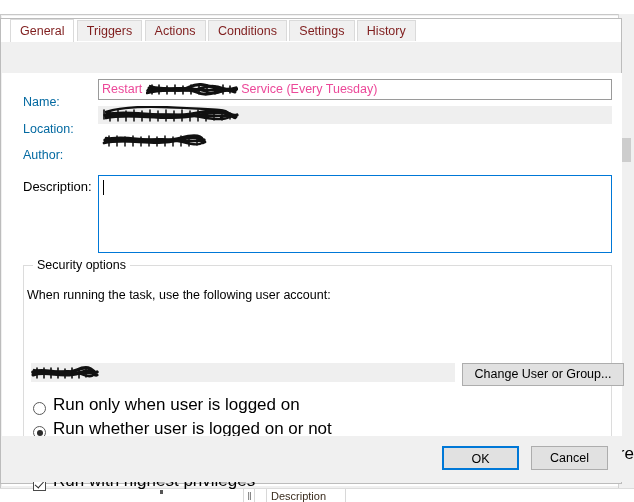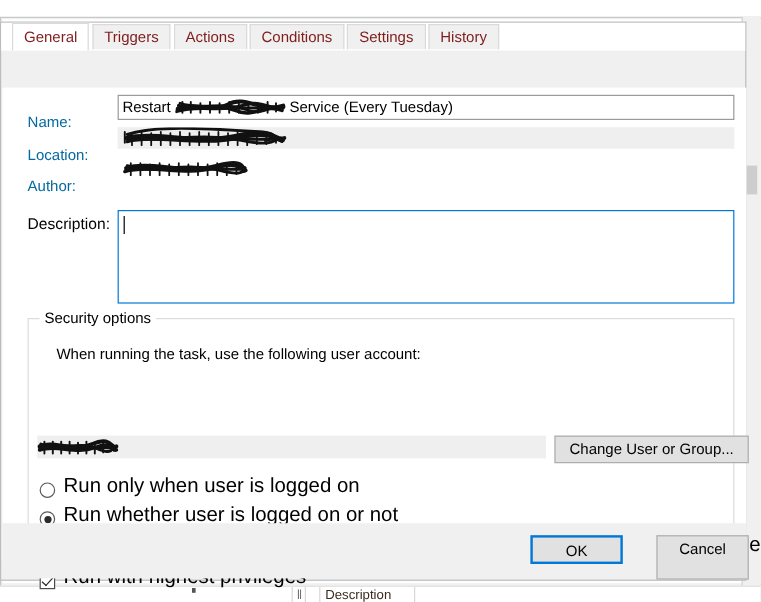--- a/index.html
+++ b/index.html
@@ -232,21 +232,21 @@
     position: absolute;
     left: 96px;
     width: 514px;
     height: 21px;
     background: #ffffff;
     border: 1px solid #9a9a9a;
     box-sizing: border-box;
     font-size: 12.5px;
     line-height: 19px;
     padding-left: 3px;
-    color: #000000;
+    color: #ec4899;
     white-space: nowrap;
     overflow: hidden;
   }
   .readonly-box {
     position: absolute;
     left: 96px;
     width: 514px;
     height: 18px;
     background: #efefef;
     box-sizing: border-box;
@@ -305,21 +305,21 @@
     position: absolute;
     left: 31px;
     top: 185px;
     background: #ffffff;
     padding: 0 4px;
     font-size: 12.5px;
     color: #000000;
   }
   .grp-text {
     position: absolute;
-    left: 45px;
+    left: 25px;
     font-size: 12.5px;
     color: #000000;
     white-space: nowrap;
   }
   .account-box {
     position: absolute;
     left: 29px;
     top: 290px;
     width: 424px;
     height: 19px;
@@ -458,25 +458,24 @@
     height: 24px;
     line-height: 22px;
     background: #e1e1e1;
     border: 2px solid #0078d7;
   }
   .btn-cancel {
     position: absolute;
     left: 529px;
     top: 10px;
     width: 77px;
-    height: 37px;
+    height: 24px;
     line-height: 22px;
     background: #e1e1e1;
     border: 1px solid #adadad;
-    margin-left: 16px;
   }
 </style>
 </head>
 <body>
 
 <div id="bg-root">
   <div class="bg-parent-window">
     <div class="bg-parent-client"></div>
   </div>
 

